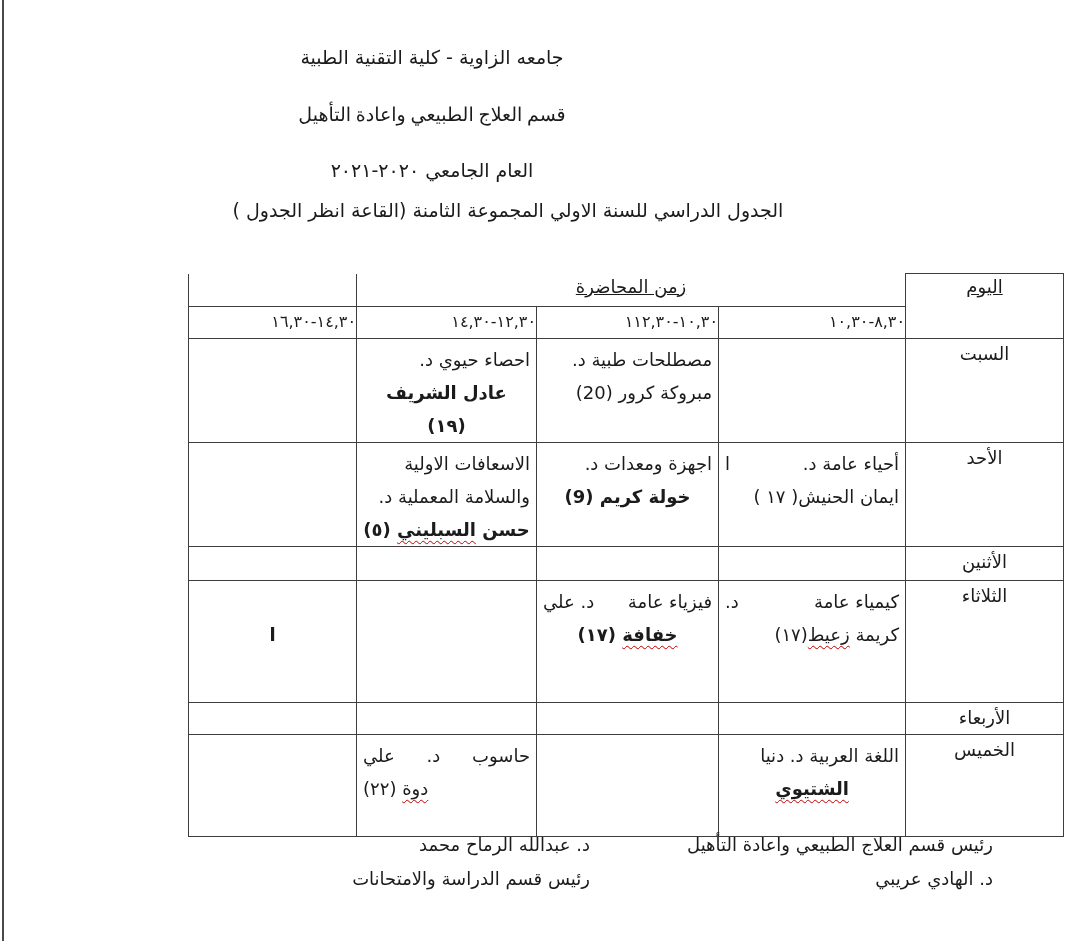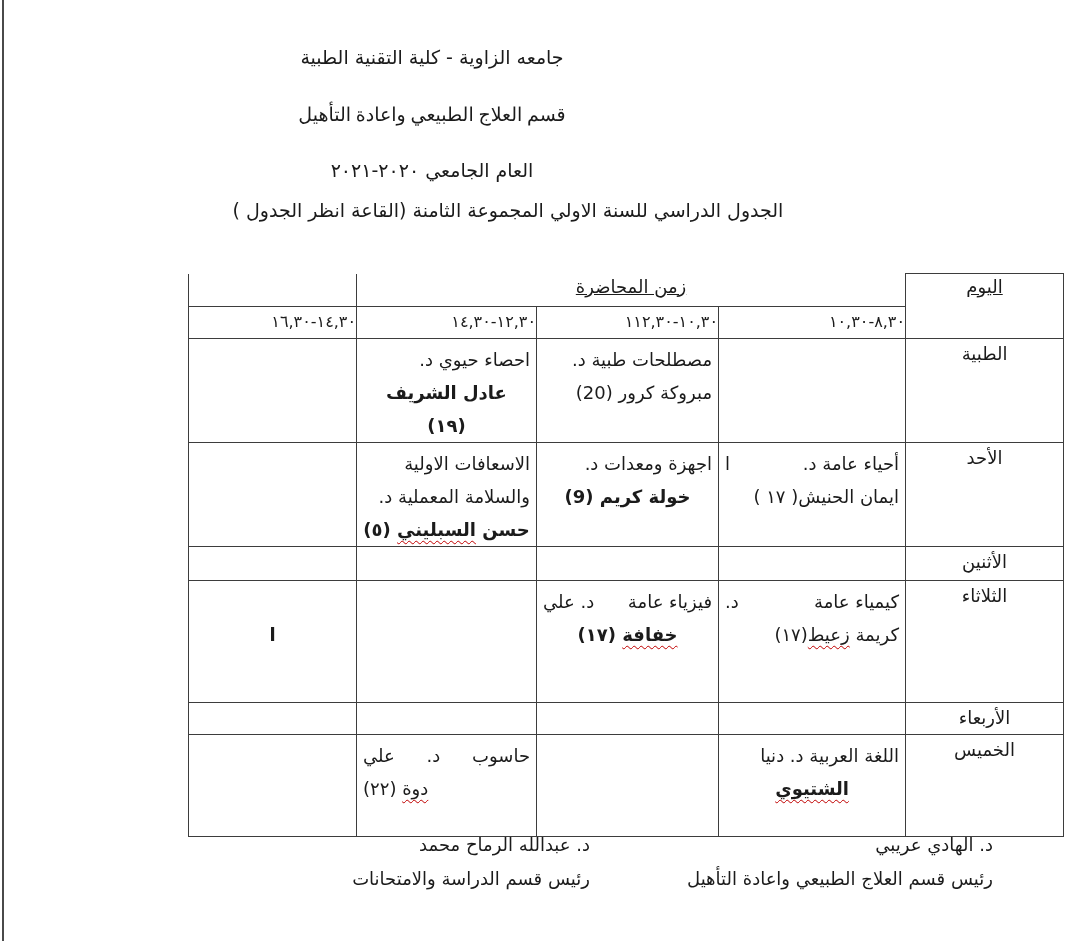--- a/index.html
+++ b/index.html
@@ -84,21 +84,21 @@
     <td></td>
   </tr>
   <tr class="row-hdr2">
     <td class="time-slot">٨,٣٠-١٠,٣٠</td>
     <td class="time-slot">١٠,٣٠-١١٢,٣٠</td>
     <td class="time-slot">١٢,٣٠-١٤,٣٠</td>
     <td class="time-slot">١٤,٣٠-١٦,٣٠</td>
   </tr>
 
   <tr class="row-sat">
-    <td class="day-cell">الطبية</td>
+    <td class="day-cell">السبت</td>
     <td class="course"></td>
     <td class="course">
       <div class="line r">مصطلحات طبية د.</div>
       <div class="line r">مبروكة كرور (20)</div>
     </td>
     <td class="course">
       <div class="line r">احصاء حيوي د.</div>
       <div class="line c">عادل الشريف</div>
       <div class="line c">(١٩)</div>
     </td>
@@ -189,19 +189,19 @@
         <span class="sq">دوة</span><span> (٢٢)</span>
       </div>
     </td>
     <td class="course"></td>
   </tr>
 </tbody>
     </table>
 </div>
 
 <div class="sig sig-right">
+  <div>رئيس قسم العلاج الطبيعي واعادة التأهيل</div>
   <div>د. الهادي عريبي</div>
-  <div>رئيس قسم العلاج الطبيعي واعادة التأهيل</div>
 </div>
 <div class="sig sig-left">
   <div>د. عبدالله الرماح محمد</div>
   <div>رئيس قسم الدراسة والامتحانات</div>
 </div>
 
 </body></html>

